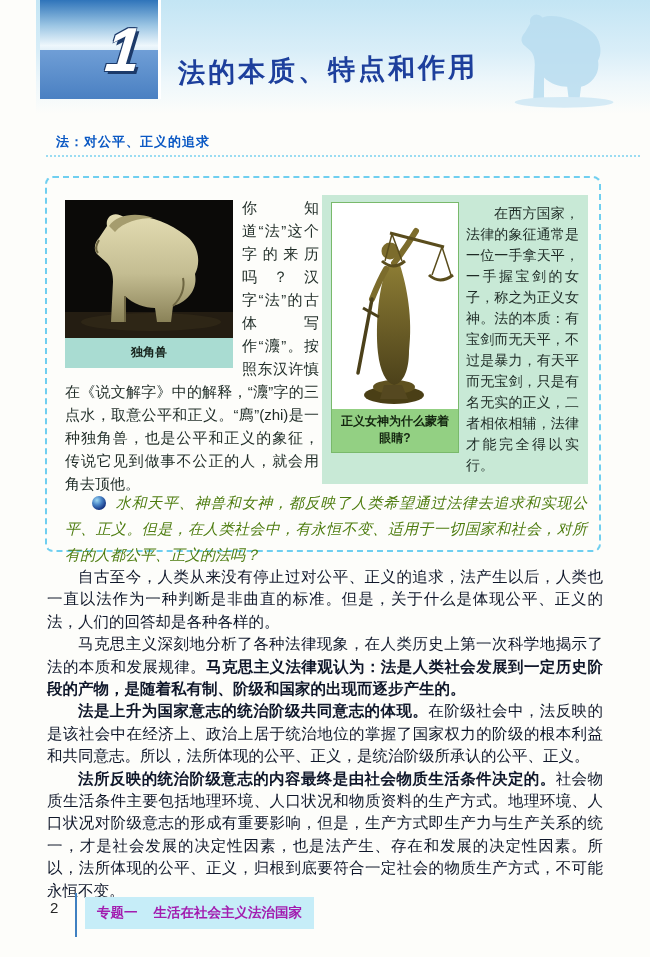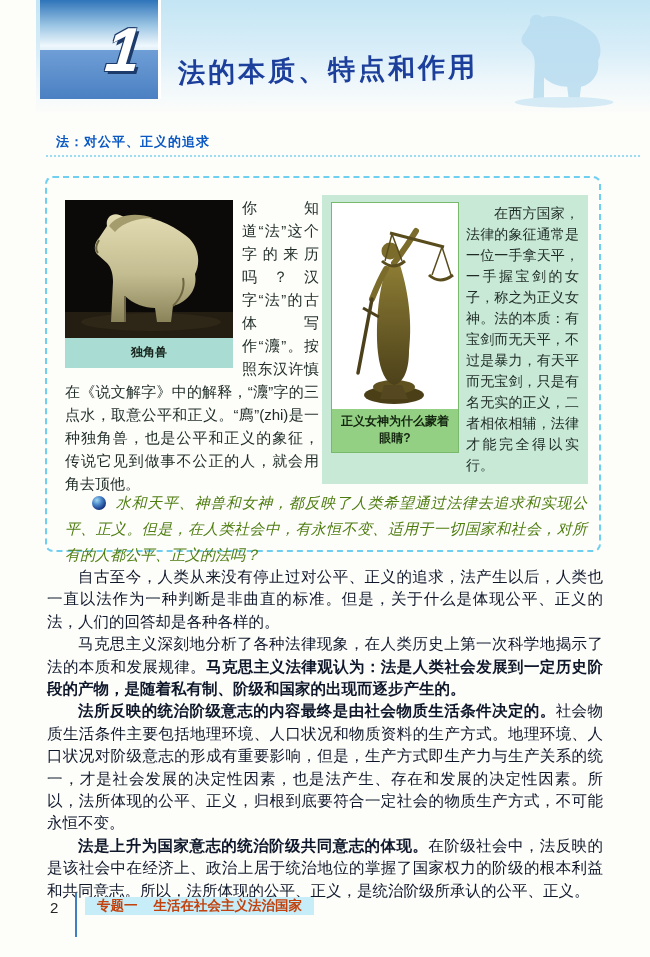--- a/index.html
+++ b/index.html
@@ -90,23 +90,23 @@
   .body-text{
     position:absolute;left:47px;top:566px;width:556px;
     font-size:15.5px;line-height:22.4px;text-align:justify;color:#0f172a;
   }
   .body-text p{margin:0;text-indent:2em;}
   .body-text .em{font-weight:bold;}
   
   .page-number{position:absolute;left:50px;top:899px;font-size:15px;color:#272727;}
   .footer-rule{position:absolute;left:75px;top:893px;width:2px;height:44px;background:#3f80c1;}
   .footer-bar{
-    position:absolute;left:85px;top:897px;height:18px;
+    position:absolute;left:85px;top:897px;height:32px;
     background:#c6edf8;display:flex;align-items:center;padding:0 12px;
-    font-size:13.5px;font-weight:bold;color:#c2410c;white-space:nowrap;
+    font-size:13.5px;font-weight:bold;color:#a21caf;white-space:nowrap;
   }
   .footer-bar .unit-label{margin-right:16px;}
 </style>
 </head>
 <body>
 
 <div class="banner">
   <svg class="beast-watermark" viewBox="0 0 160 140" aria-hidden="true">
     <path d="M56,20 C48,12 38,18 40,28 L33,40 C29,44 27,50 31,55 L40,63 C44,67 46,73 46,81 L44,126 L58,126 L58,98 C66,106 78,110 88,110 L90,126 L104,126 L106,110 C120,106 131,93 128,76 C135,63 130,45 118,37 C100,23 72,14 56,20 Z" fill="#b9ddf0"></path>
     <ellipse cx="84" cy="130" rx="64" ry="7" fill="#cfe8f5"></ellipse>
@@ -178,22 +178,22 @@
 
   <div class="box-note">
     <span class="globe-icon"></span><span>水和天平、神兽和女神，都反映了人类希望通过法律去追求和实现公平、正义。但是，在人类社会中，有永恒不变、适用于一切国家和社会，对所有的人都公平、正义的法吗？</span>
   </div>
 
 </div>
 
 <div class="body-text">
   <p><span>自古至今，人类从来没有停止过对公平、正义的追求，法产生以后，人类也一直以法作为一种判断是非曲直的标准。但是，关于什么是体现公平、正义的法，人们的回答却是各种各样的。</span></p>
   <p><span>马克思主义深刻地分析了各种法律现象，在人类历史上第一次科学地揭示了法的本质和发展规律。</span><span class="em">马克思主义法律观认为：法是人类社会发展到一定历史阶段的产物，是随着私有制、阶级和国家的出现而逐步产生的。</span></p>
+  <p><span class="em">法是上升为国家意志的统治阶级共同意志的体现。</span><span>在阶级社会中，法反映的是该社会中在经济上、政治上居于统治地位的掌握了国家权力的阶级的根本利益和共同意志。所以，法所体现的公平、正义，是统治阶级所承认的公平、正义。</span></p>
   <p><span class="em">法所反映的统治阶级意志的内容最终是由社会物质生活条件决定的。</span><span>社会物质生活条件主要包括地理环境、人口状况和物质资料的生产方式。地理环境、人口状况对阶级意志的形成有重要影响，但是，生产方式即生产力与生产关系的统一，才是社会发展的决定性因素，也是法产生、存在和发展的决定性因素。所以，法所体现的公平、正义，归根到底要符合一定社会的物质生产方式，不可能永恒不变。</span></p>
-  <p><span class="em">法是上升为国家意志的统治阶级共同意志的体现。</span><span>在阶级社会中，法反映的是该社会中在经济上、政治上居于统治地位的掌握了国家权力的阶级的根本利益和共同意志。所以，法所体现的公平、正义，是统治阶级所承认的公平、正义。</span></p>
 </div>
 
 <div class="page-number">2</div>
 <div class="footer-rule"></div>
 <div class="footer-bar">
   <span class="unit-label">专题一</span>
   <span>生活在社会主义法治国家</span>
 </div>
 
 </body></html>

